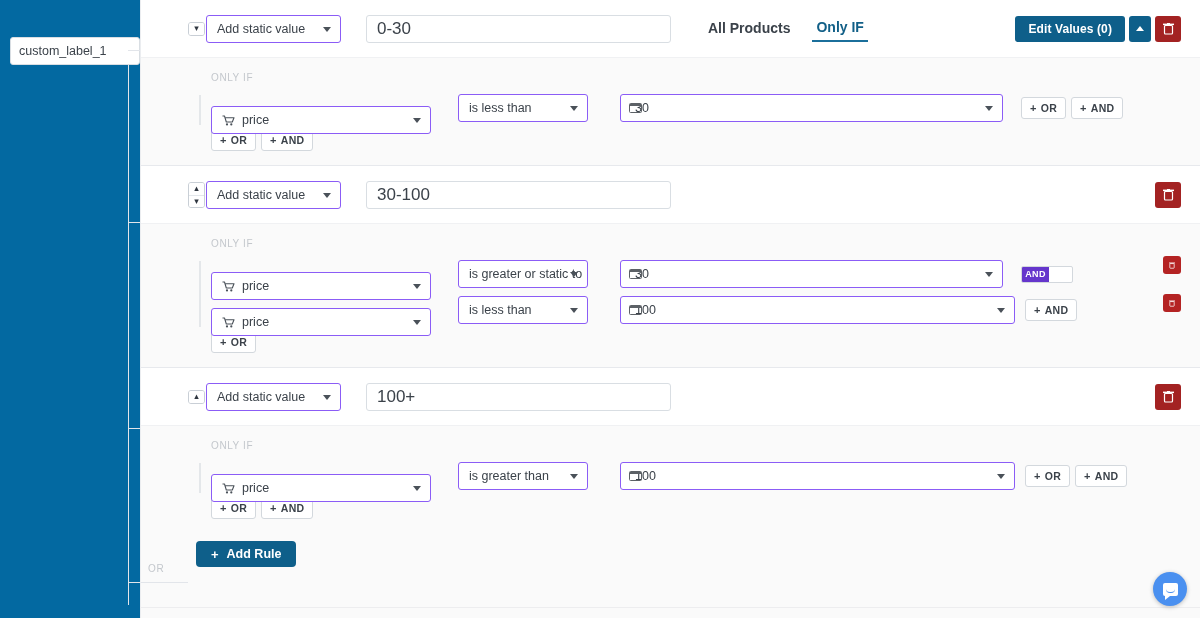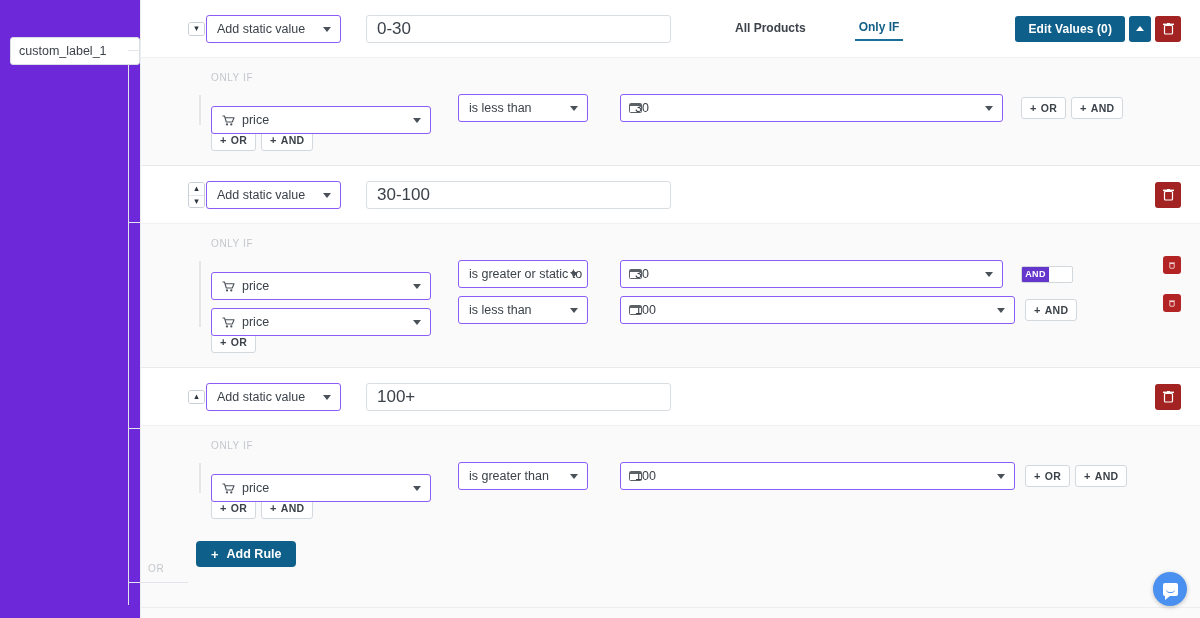--- a/index.html
+++ b/index.html
@@ -10,21 +10,21 @@
     background: #fafafa;
     font-family: "Liberation Sans", sans-serif;
     font-size: 13px;
     color: #2f3640;
   }
   .page { position: relative; width: 1200px; height: 618px; background: #fafafa; }
 
   
   .label-col {
     position: absolute; left: 0; top: 0; width: 140px; height: 618px;
-    background: #6d28d9;
+    background: #0369a1;
   }
   .label-input {
     position: absolute; left: 10px; top: 37px; width: 130px; height: 28px;
     border: 1px solid #d9dee3; border-radius: 3px; background: #ffffff;
     font-family: "Liberation Sans", sans-serif; font-size: 12.5px; color: #3b424a;
     padding: 0 8px; outline: none;
   }
 
   
   .tree-vline {
@@ -83,22 +83,22 @@
     font-family: "Liberation Sans", sans-serif; font-size: 17px; color: #3b424a;
     padding: 0 10px; outline: none;
   }
 
   .head-sel { width: 135px; margin-right: 25px; }
   .head-val { width: 305px; }
 
   
   .tabs { display: flex; align-items: center; margin-left: 33px; height: 58px; }
   .tab {
-    font-size: 12px; font-weight: bold; color: #3b424a; cursor: pointer;
-    padding: 0 4px 5px 4px; margin-right: 18px; position: relative; top: 2px; margin-left: 27px;
+    font-size: 14px; font-weight: bold; color: #3b424a; cursor: pointer;
+    padding: 0 4px 5px 4px; margin-right: 18px; position: relative; top: 2px;
   }
   .tab.active { color: #115f87; border-bottom: 2px solid #1b6f9b; }
 
   
   .head-actions { position: absolute; right: 20px; top: 50%; transform: translateY(-50%); display: flex; align-items: flex-end; }
   .btn-primary {
     background: #0e5f8a; color: #ffffff; font-weight: bold; font-size: 12px;
     height: 26px; border-radius: 3px; border: none; padding: 0 13px;
     display: flex; align-items: center; cursor: pointer; letter-spacing: .1px;
   }

